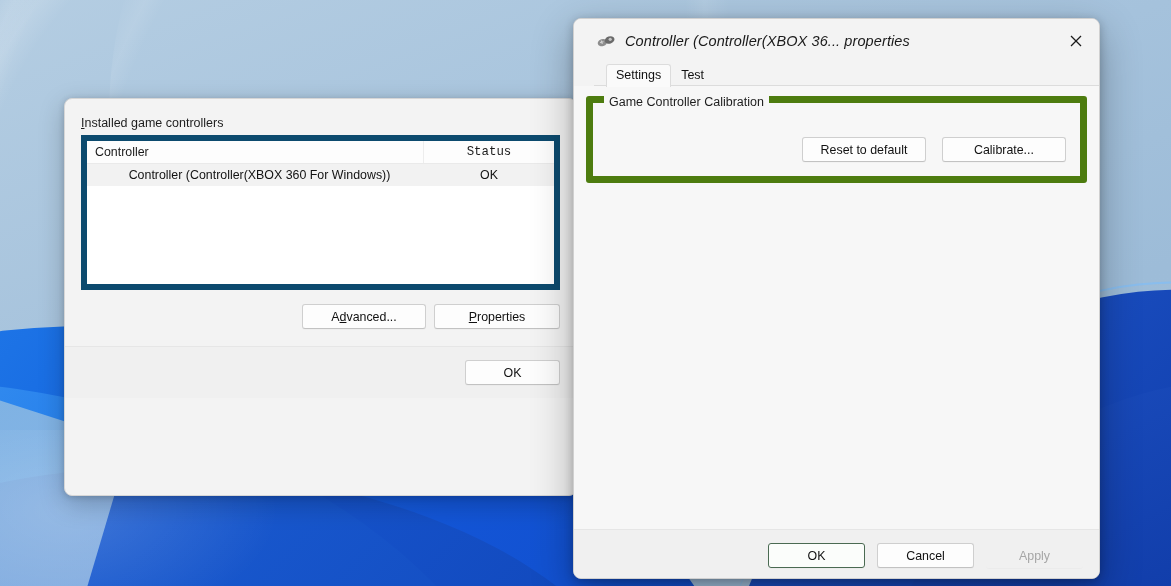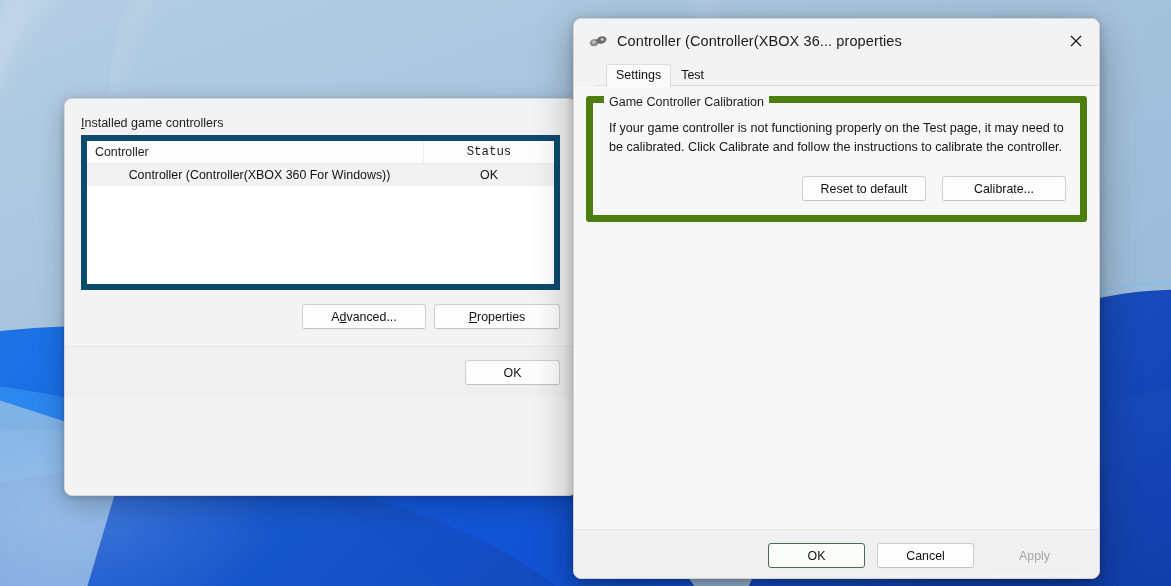--- a/index.html
+++ b/index.html
@@ -115,21 +115,22 @@
     box-shadow: 0 8px 26px rgba(0,0,0,0.22), 0 1px 6px rgba(0,0,0,0.16);
     border: 1px solid #d6d6d6;
   }
 
   .titlebar {
     position: relative;
     height: 44px;
     background: #f3f3f3;
     display: flex;
     align-items: center;
-    padding-left: 14px;
+    padding-left: 22px;
+    font-style: italic;
   }
   .title-icon {
     width: 20px; height: 20px;
     margin-right: 9px;
     flex: 0 0 auto;
     display: block;
   }
   .title-text {
     font-size: 14.5px;
     color: #1a1a1a;
@@ -401,21 +402,20 @@
 
     <div class="tabstrip">
       <div class="tab selected">Settings</div>
       <div class="tab">Test</div>
       <div class="tab-underline"></div>
     </div>
 
     <div class="tabpage">
       <div class="groupbox">
         <span class="gb-title">Game Controller Calibration</span>
-        <div class="gb-body-text">If your game controller is not functioning properly on the Test page, it may need to be calibrated.  Click Calibrate and follow the instructions to calibrate the controller.</div>
         <div class="btn-row" style="margin-top:20px; gap:16px;">
           <button class="btn" style="min-width:124px">Reset to default</button>
           <button class="btn" style="min-width:124px">Calibrate...</button>
         </div>
       </div>
     </div>
 
     <div class="footer">
       <button class="btn default" style="min-width:97px">OK</button>
       <button class="btn" style="min-width:97px">Cancel</button>

